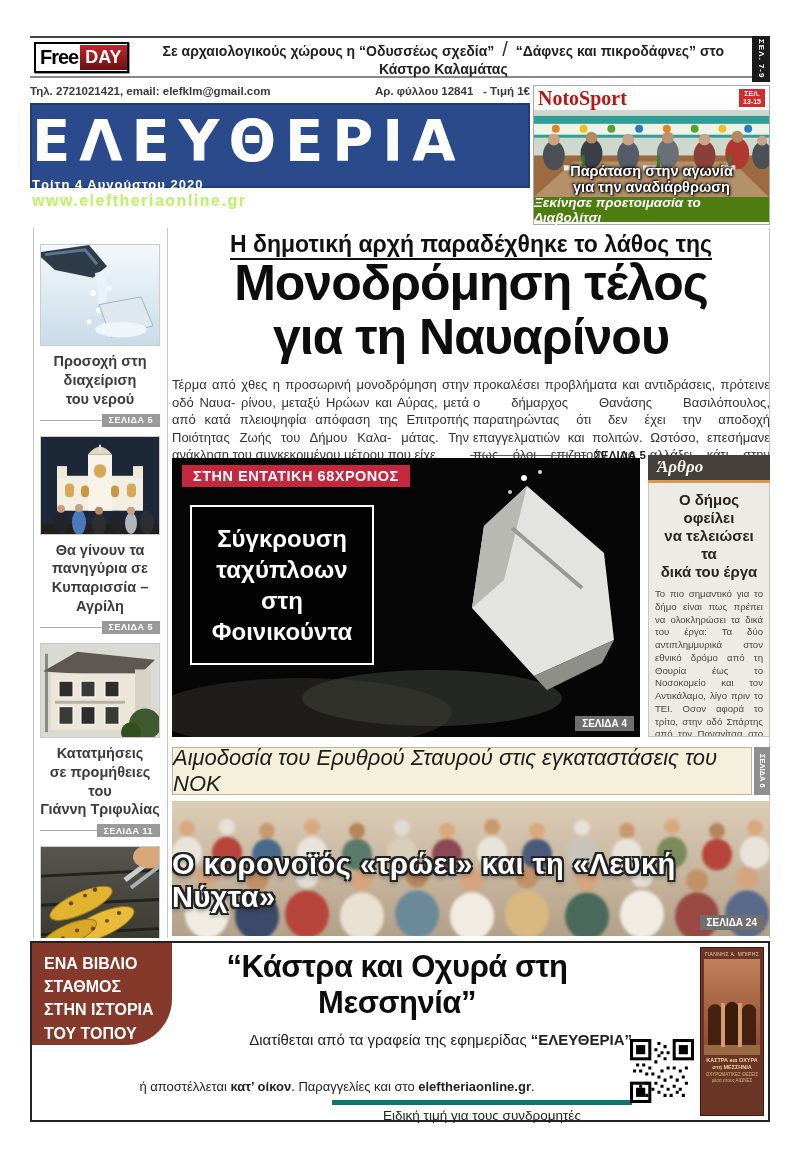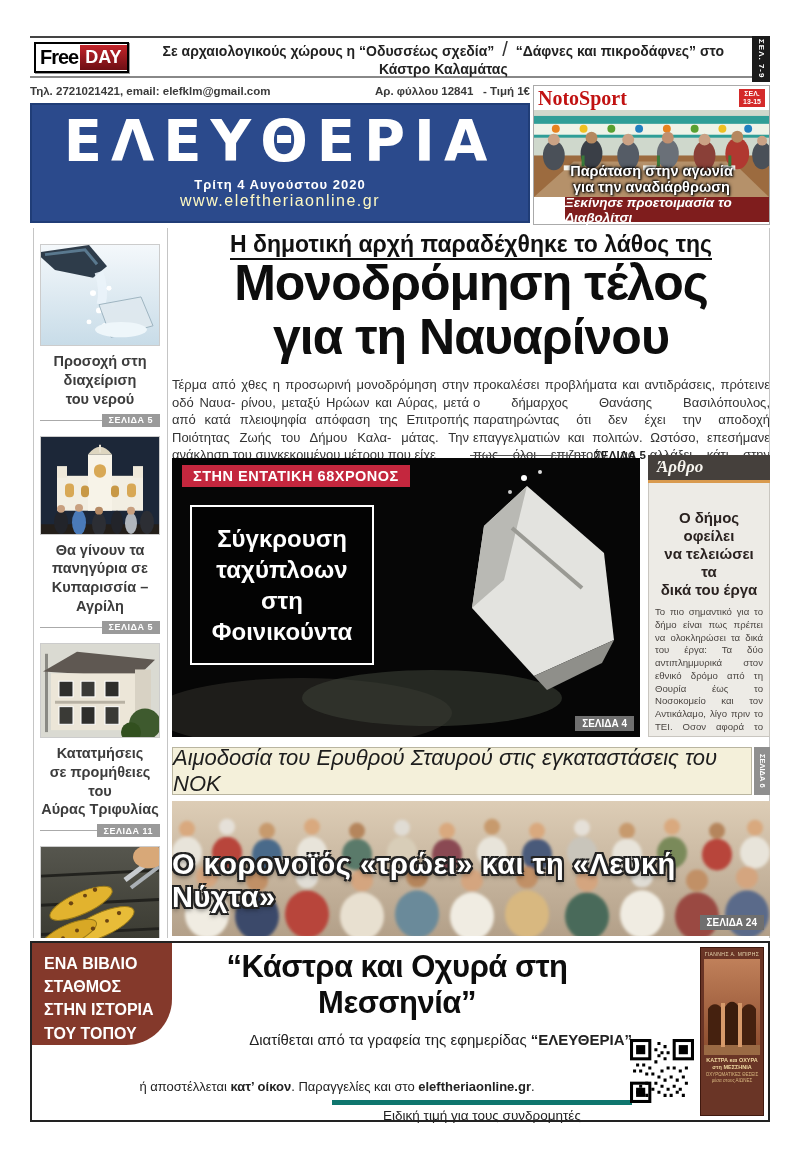--- a/index.html
+++ b/index.html
@@ -14,34 +14,34 @@
   .freeday{display:inline-flex;align-items:center;border:2px solid #000;background:#fff;height:27px;box-shadow:1px 1px 0 #999;}
   .freeday .f1{font-weight:900;font-size:20px;padding:0 2px 0 4px;letter-spacing:-1px;color:#000;}
   .freeday .f2{font-weight:900;font-size:18px;color:#fff;background:linear-gradient(#c3242a,#6d0f14);padding:2px 5px;}
   .strip-head{flex:1;text-align:center;font-size:14px;font-weight:800;color:#222;}
   .strip-head .slash{font-size:20px;font-weight:400;padding:0 4px;color:#333;}
   .strip-badge{left:752px;top:36px;width:18px;height:46px;background:#1a1a1a;color:#fff;
                writing-mode:vertical-rl;font-size:8px;font-weight:bold;display:flex;align-items:center;justify-content:center;letter-spacing:1px;}
 
   
   .contact{left:30px;top:85px;width:500px;display:flex;justify-content:space-between;font-size:11.5px;font-weight:bold;color:#3a3a3a;}
-  .masthead{left:30px;top:103px;width:500px;height:120px;background:#2b4a8c;border:2px solid #203d77;box-sizing:border-box;text-align:center;}
+  .masthead{left:30px;top:103px;width:500px;height:85px;background:#2b4a8c;border:2px solid #203d77;box-sizing:border-box;}
   .brand{font-family:"DejaVu Sans",sans-serif;font-weight:900;font-size:56px;line-height:66px;color:#fff;letter-spacing:9px;margin-top:4px;}
   .mdate{color:#fff;font-size:13px;font-weight:bold;letter-spacing:1px;margin-top:2px;}
-  .msite{color:#fef9c3;font-size:16px;font-weight:400;letter-spacing:1.5px;}
+  .msite{color:#bef264;font-size:16px;font-weight:700;letter-spacing:1.5px;}
 
   
   .noto{left:533px;top:85px;width:237px;height:140px;border:1px solid #aaa;box-sizing:border-box;background:#fff;}
   .noto-head{height:24px;display:flex;align-items:center;padding:0 4px;gap:4px;}
   .noto-title{color:#c11212;font-family:"Liberation Serif",serif;font-weight:bold;font-size:20px;flex:1;}
   .noto-badge{background:#d42a2a;color:#fff;font-size:7px;font-weight:bold;line-height:1.2;text-align:center;padding:1px 4px;white-space:pre-line;}
   .noto-photo{position:relative;height:87px;overflow:hidden;}
   .noto-overlay{position:absolute;left:0;bottom:1px;width:100%;text-align:center;color:#fff;font-weight:800;font-size:14.5px;line-height:1.15;
                 text-shadow:1px 1px 2px #000,-1px -1px 2px #000,0 0 4px #000;}
-  .noto-foot{height:25px;background:#7f1d1d;color:#fff;font-style:italic;font-weight:bold;font-size:13.5px;display:flex;align-items:center;justify-content:center;margin-left:31px;}
+  .noto-foot{height:25px;background:#4d7c0f;color:#fff;font-style:italic;font-weight:bold;font-size:13.5px;display:flex;align-items:center;justify-content:center;}
 
   
   .kicker{left:172px;top:231px;width:598px;text-align:center;font-size:23px;font-weight:800;color:#111;}
   .kicker span{border-bottom:2.5px solid #111;padding-bottom:1px;}
   .headline{left:172px;top:256px;width:598px;text-align:center;font-size:50px;font-weight:800;color:#0d0d0d;line-height:1.08;letter-spacing:-1px;}
   .leadcols{left:172px;top:376px;width:598px;display:flex;gap:4px;font-size:13px;line-height:1.35;color:#333;text-align:justify;}
   .leadcols div{flex:1;}
   .pageref{left:470px;top:449px;width:300px;display:flex;align-items:center;gap:8px;}
   .pageref .ln{flex:1;height:1px;background:#555;}
   .pageref .tx{font-size:11.5px;font-weight:bold;color:#222;}
@@ -61,21 +61,21 @@
   .boat-label{position:absolute;left:10px;top:7px;background:#c4273e;color:#fff;font-weight:800;font-size:14.5px;padding:3px 11px;letter-spacing:0.5px;}
   .boat-box{position:absolute;left:18px;top:47px;width:180px;height:156px;border:2.5px solid #fff;background:rgba(0,0,0,0.35);
             color:#fff;font-size:24px;font-weight:800;line-height:1.3;text-align:center;display:flex;align-items:center;justify-content:center;}
   .photo-badge{position:absolute;right:6px;bottom:6px;background:#6f6f6f;color:#fff;font-size:10px;font-weight:bold;padding:2px 7px;}
 
   
   .arthro{left:648px;top:455px;width:122px;height:290px;box-sizing:border-box;}
   .arthro-head{background:#45403c;color:#f7f5ef;font-family:"Liberation Serif",serif;font-style:italic;font-weight:bold;font-size:17px;
                padding:2px 9px 3px;border-bottom:3px solid #d99a4e;}
   .arthro-bodybox{background:#edebe6;border:1px solid #c9c6c0;border-top:none;padding:5px 6px;height:254px;box-sizing:border-box;overflow:hidden;}
-  .arthro-title{font-size:15px;font-weight:800;color:#2a2220;text-align:center;line-height:1.2;margin:21px 0 7px;}
+  .arthro-title{font-size:15px;font-weight:800;color:#2a2220;text-align:center;line-height:1.2;margin:3px 0 7px;}
   .arthro-text{font-size:9.6px;line-height:1.33;color:#4a4541;text-align:justify;}
 
   
   .blood{left:172px;top:747px;width:580px;height:48px;background:#f4f0da;border:1px solid #b9b5a0;box-sizing:border-box;
          display:flex;align-items:center;justify-content:center;font-style:italic;font-weight:500;font-size:22px;color:#1d1d1d;}
   .blood-badge{left:754px;top:747px;width:16px;height:48px;background:#8f8f8f;color:#fff;writing-mode:vertical-rl;
                font-size:7.5px;font-weight:bold;display:flex;align-items:center;justify-content:center;}
 
   
   .crowd{left:172px;top:801px;width:598px;height:135px;overflow:hidden;}
@@ -284,21 +284,21 @@
           <rect x="14" y="58" width="70" height="3" fill="#b8b2a4"></rect>
           <rect x="18" y="64" width="14" height="18" fill="#3a3a36" stroke="#fff"></rect>
           <rect x="40" y="64" width="14" height="18" fill="#2e2e2c" stroke="#fff"></rect>
           <rect x="64" y="64" width="14" height="18" fill="#3a3a36" stroke="#fff"></rect>
           <circle cx="104" cy="82" r="16" fill="#3e5a2e"></circle>
             <circle cx="90" cy="90" r="10" fill="#32501f"></circle>
         </svg>
       </div>
       <div class="sb-title pre">Κατατμήσεις
 σε προμήθειες του
-Αύρας Τριφυλίας</div>
+Γιάννη Τριφυλίας</div>
       <div class="sb-badge-row">
         <div class="sb-line"></div>
           <div class="sb-badge">ΣΕΛΙΔΑ 11</div>
       </div>
     </div>
 
     <div class="sb-item">
       <div class="sb-photo">
         <svg width="118" height="102" viewBox="0 0 118 105" preserveAspectRatio="none">
           <defs>

